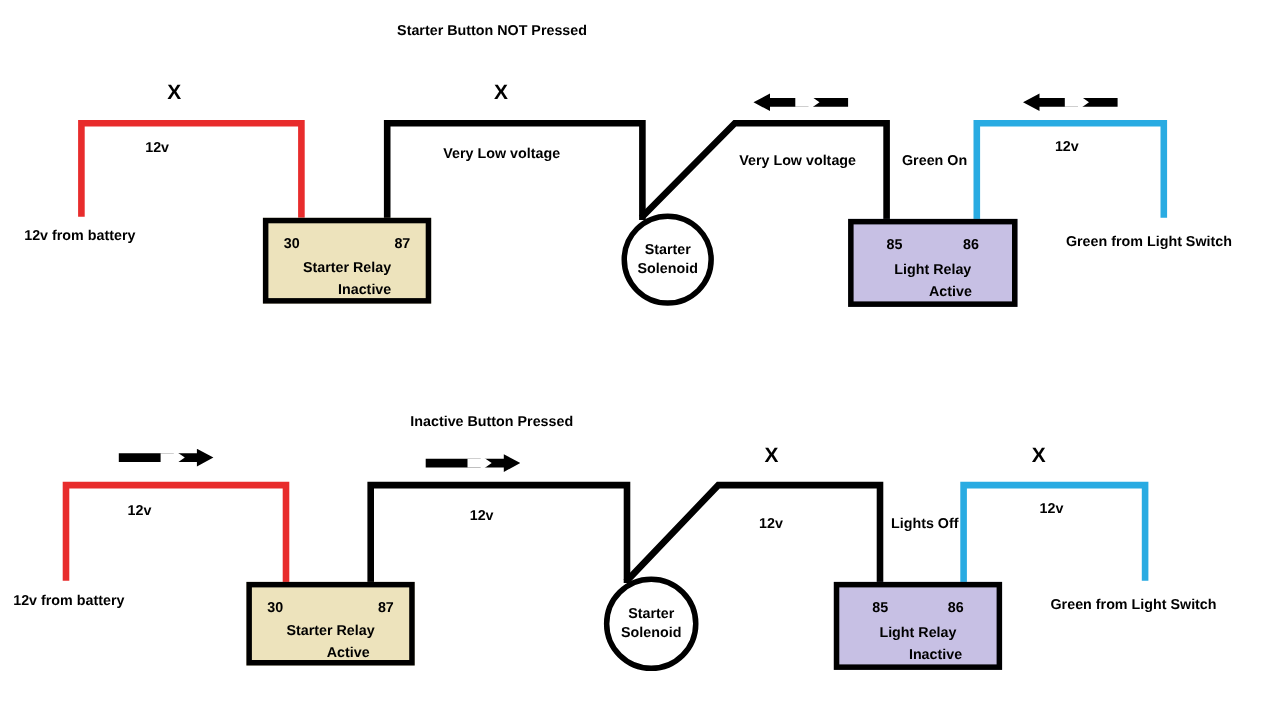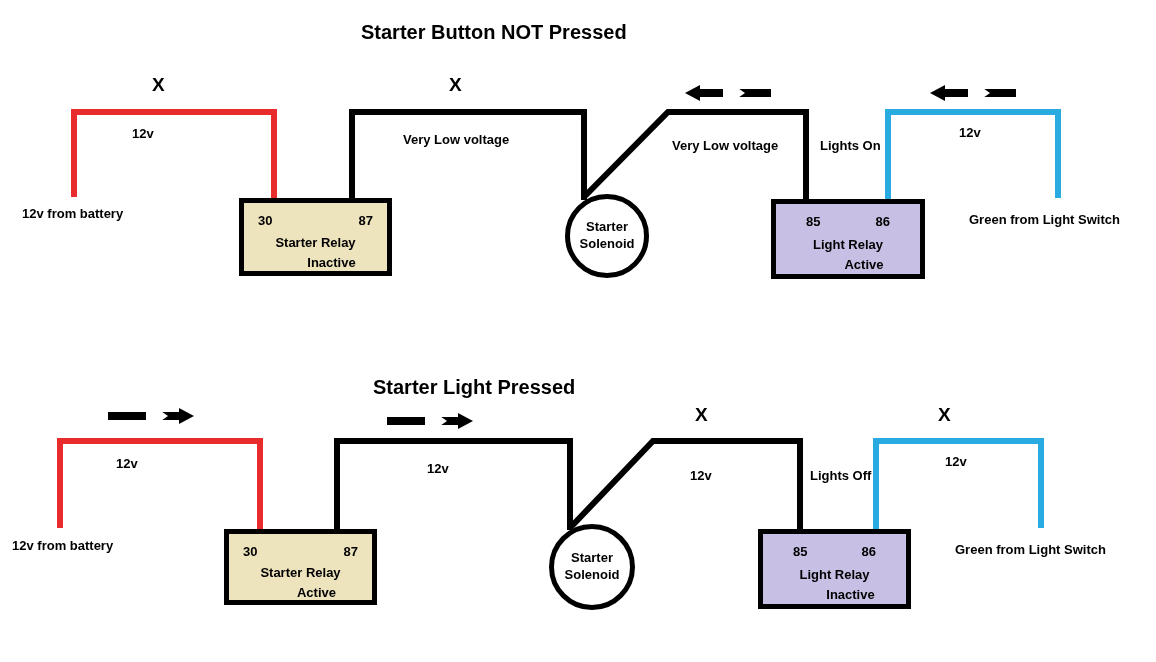--- a/index.html
+++ b/index.html
@@ -26,21 +26,21 @@
   }
   .txt {
     position: absolute;
     font-family: "Liberation Sans", sans-serif;
     font-weight: bold;
     color: #000000;
     white-space: nowrap;
     line-height: 1.25;
   }
   .title {
-    font-size: 20px;
+    font-size: 13px;
     font-weight: bold;
   }
   .x-mark {
     font-size: 19px;
     font-weight: bold;
   }
   .wire-label {
     font-size: 13px;
     font-weight: bold;
   }
@@ -159,21 +159,21 @@
   <div class="txt x-mark" style="left:152px; top:73px;">X</div>
 
   <div class="txt x-mark" style="left:449px; top:73px;">X</div>
 
   <div class="txt wire-label" style="left:132px; top:126px;">12v</div>
 
   <div class="txt wire-label" style="left:403px; top:132px;">Very Low voltage</div>
 
   <div class="txt wire-label" style="left:672px; top:138px;">Very Low voltage</div>
 
-  <div class="txt wire-label" style="left:820px; top:138px;">Lights On</div>
+  <div class="txt wire-label" style="left:820px; top:138px;">Green On</div>
 
   <div class="txt wire-label" style="left:959px; top:125px;">12v</div>
 
   <div class="txt end-label" style="left:22px; top:206px;">12v from battery</div>
 
   <div class="txt end-label" style="left:969px; top:212px;">Green from Light Switch</div>
 
   <div class="relay" style="left:239px; top:198px; width:153px; height:78px; background:#EDE3BC;">
     <span class="pin pin-left">30</span>
     <span class="pin pin-right">87</span>
@@ -187,21 +187,21 @@
     <span class="rname" style="top:33px;">Light Relay</span>
     <span class="rstate" style="top:53px;">Active</span>
   </div>
 
   <div class="solenoid" style="left:565px; top:194px; width:84px; height:84px;">
     <span>Starter</span>
     <span>Solenoid</span>
   </div>
 
 
-  <div class="txt title" style="left:373px; top:375px;">Starter Light Pressed</div>
+  <div class="txt title" style="left:373px; top:375px;">Inactive Button Pressed</div>
 
   <div class="txt x-mark" style="left:695px; top:403px;">X</div>
 
   <div class="txt x-mark" style="left:938px; top:403px;">X</div>
 
   <div class="txt wire-label" style="left:116px; top:456px;">12v</div>
 
   <div class="txt wire-label" style="left:427px; top:461px;">12v</div>
 
   <div class="txt wire-label" style="left:690px; top:468px;">12v</div>

